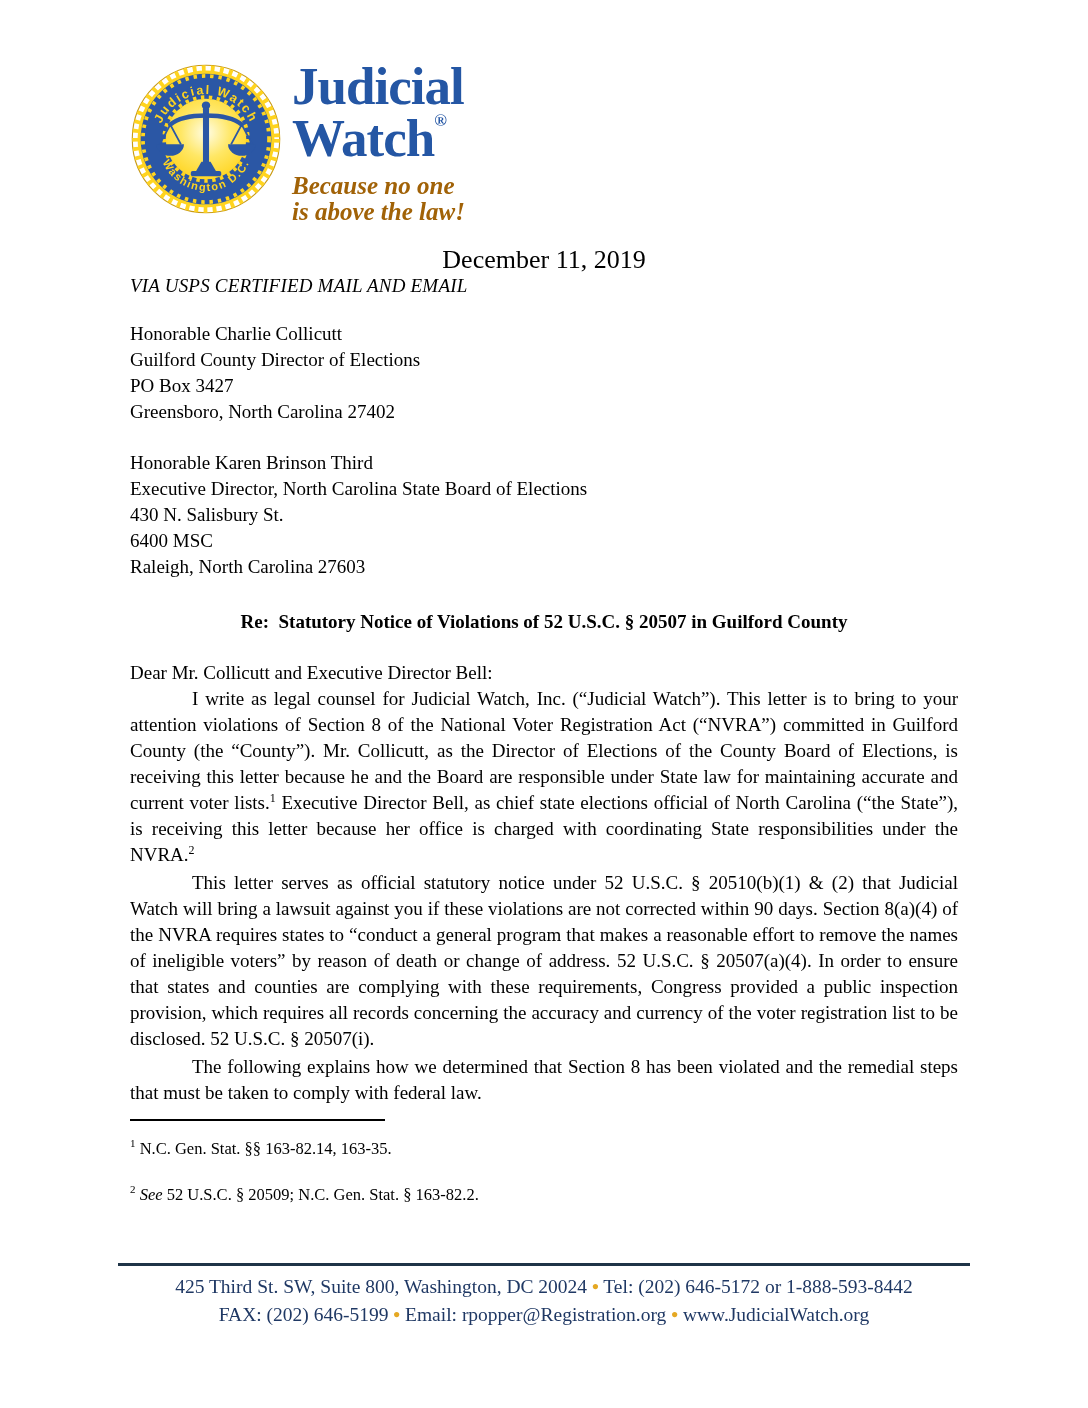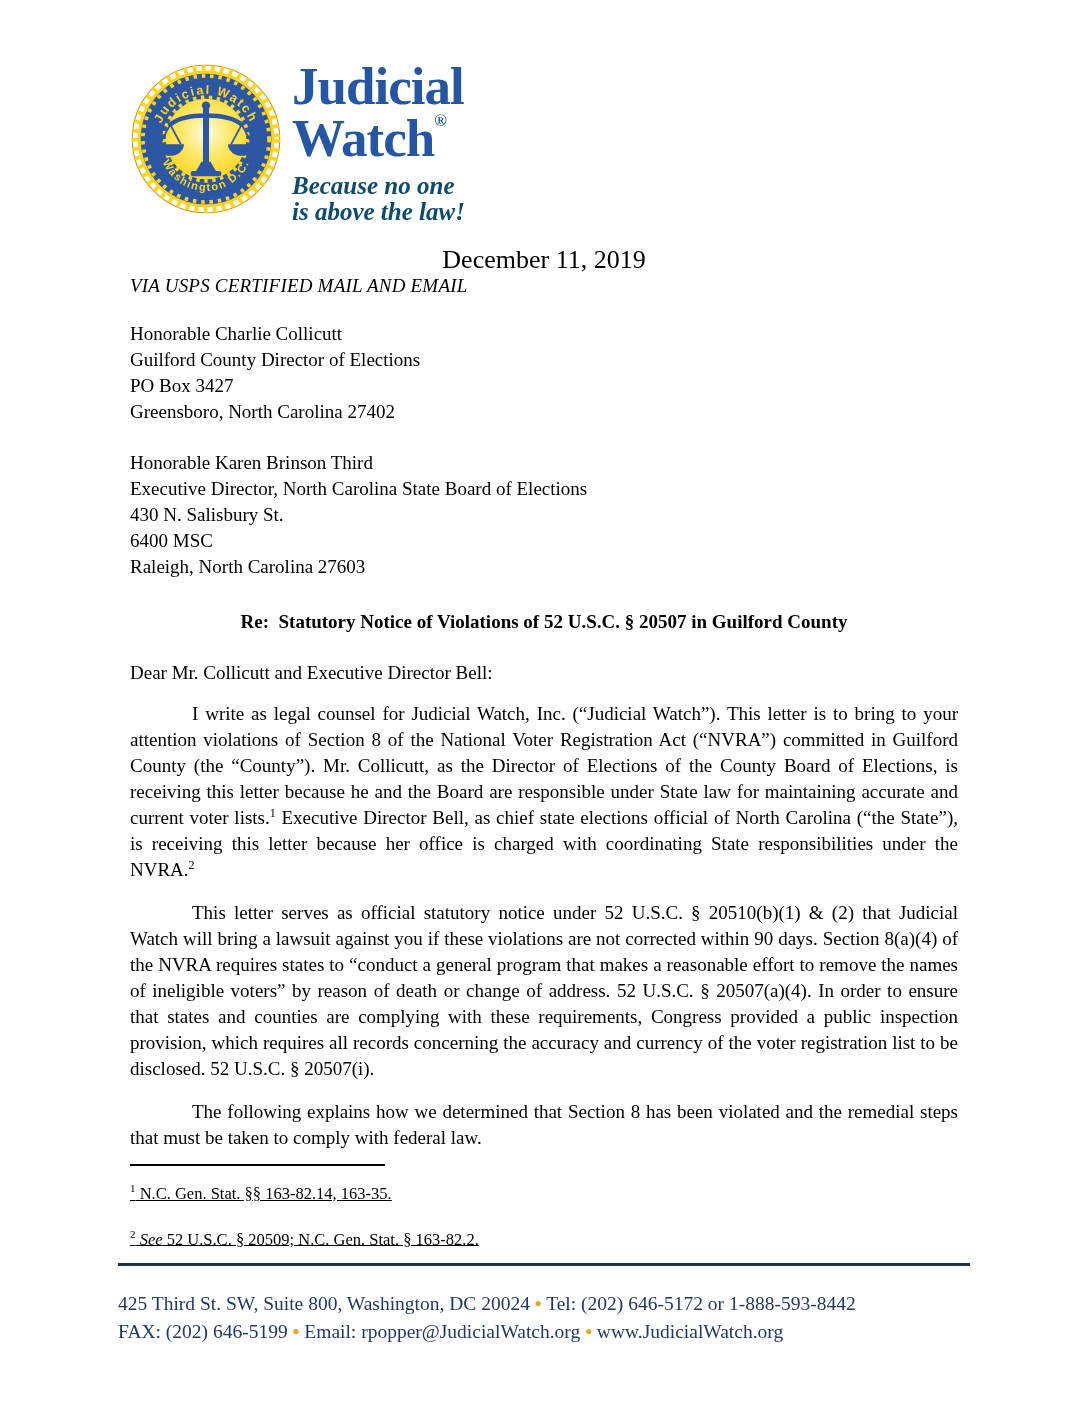--- a/index.html
+++ b/index.html
@@ -15,48 +15,48 @@
     overflow: hidden;
     padding: 57px 130px 0 130px;
   }
 
   
   .letterhead { display: flex; align-items: flex-start; height: 166px; }
   .seal { width: 152px; height: 164px; flex: 0 0 auto; }
   .wordmark { margin-left: 10px; margin-top: 4px; line-height: 1; }
   .wm-line { font-family: "Liberation Serif", serif; font-weight: bold; color: #2456A4; font-size: 53px; letter-spacing: -1px; line-height: 0.98; }
   .wm-reg { font-size: 17px; font-weight: bold; vertical-align: 30px; letter-spacing: 0; }
-  .tagline { margin-top: 8px; font-family: "Liberation Serif", serif; font-style: italic; font-weight: bold; color: #0c4a6e; font-size: 25px; line-height: 1.06; }
+  .tagline { margin-top: 8px; font-family: "Liberation Serif", serif; font-style: italic; font-weight: bold; color: #a16207; font-size: 25px; line-height: 1.06; }
 
   
   .date-line { text-align: center; font-size: 26px; margin-top: 22px; }
   .via-line { font-style: italic; font-size: 19px; letter-spacing: 0.2px; }
   .addr-block { font-size: 19px; line-height: 26px; }
   .addr-1 { margin-top: 24px; }
   .addr-2 { margin-top: 25px; }
   .re-line { text-align: center; font-weight: bold; font-size: 19px; margin-top: 31px; }
   .salutation { font-size: 19px; margin-top: 29px; }
-  .body-p { font-size: 19px; line-height: 26px; text-align: justify; text-indent: 62px; margin-top: 17px; }
+  .body-p { font-size: 19px; line-height: 26px; text-align: justify; text-indent: 62px; margin-top: 2px; }
   .body-p sup { font-size: 12px; line-height: 0; }
 
   
-  .footnotes { margin-top: 13px; text-decoration: underline; }
+  .footnotes { margin-top: 13px; }
   .fn-rule { width: 255px; border-top: 2px solid #000; }
   .fn { font-size: 16.5px; line-height: 21px; margin-top: 12px; }
   .fn + .fn { margin-top: 20px; }
   .fn sup { font-size: 11px; }
   .fn .see-italic { font-style: italic; }
 
   
   .page-footer {
     position: absolute;
     left: 118px; right: 118px; top: 1263px;
     border-top: 3px solid #1F3447;
-    padding-top: 24px;
-    text-align: left;
+    padding-top: 7px;
+    text-align: center;
     color: #1F3864;
     font-size: 19.5px;
     line-height: 28px;
   }
   .bullet { color: #E5A823; font-weight: bold; }
 </style>
 </head>
 <body>
 
 <div class="page">
@@ -143,16 +143,16 @@
   <p class="body-p">The following explains how we determined that Section 8 has been violated and the remedial steps that must be taken to comply with federal law.</p>
 
   <div class="footnotes">
     <div class="fn-rule"></div>
     <div class="fn"><sup>1</sup><span> N.C. Gen. Stat. §§ 163-82.14, 163-35.</span></div>
     <div class="fn"><sup>2</sup><span class="see-italic"> See</span><span> 52 U.S.C. § 20509; N.C. Gen. Stat. § 163-82.2.</span></div>
   </div>
 
   <footer class="page-footer">
     <div><span>425 Third St. SW, Suite 800, Washington, DC 20024 </span><span class="bullet">•</span><span> Tel: (202) 646-5172 or 1-888-593-8442</span></div>
-    <div><span>FAX: (202) 646-5199 </span><span class="bullet">•</span><span> Email: rpopper@JudicialWatch.org </span><span class="bullet">•</span><span> www.JudicialWatch.org</span></div>
+    <div><span>FAX: (202) 646-5199 </span><span class="bullet">•</span><span> Email: rpopper@Registration.org </span><span class="bullet">•</span><span> www.JudicialWatch.org</span></div>
   </footer>
 
 </div>
 
 </body></html>

